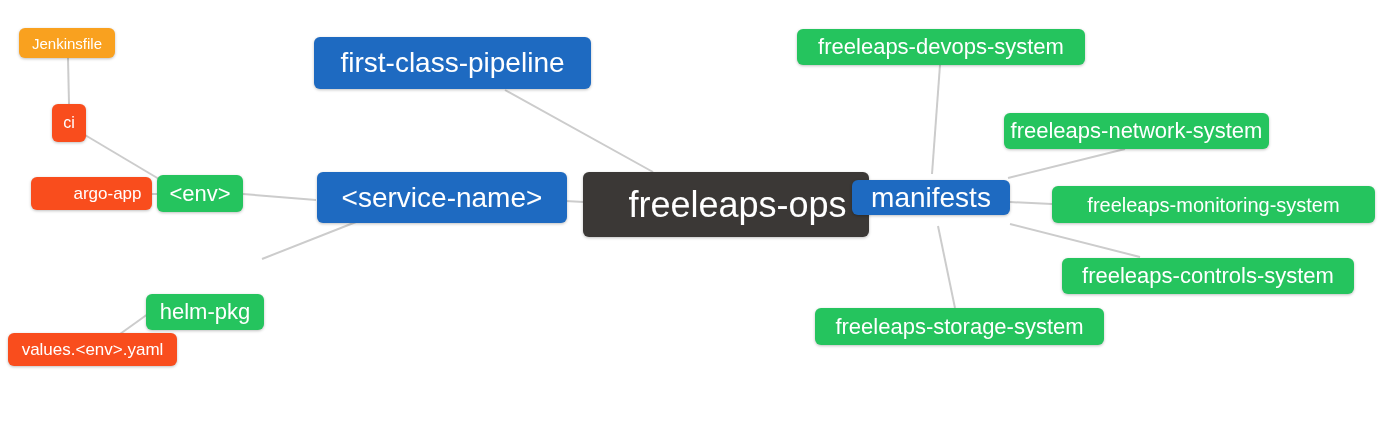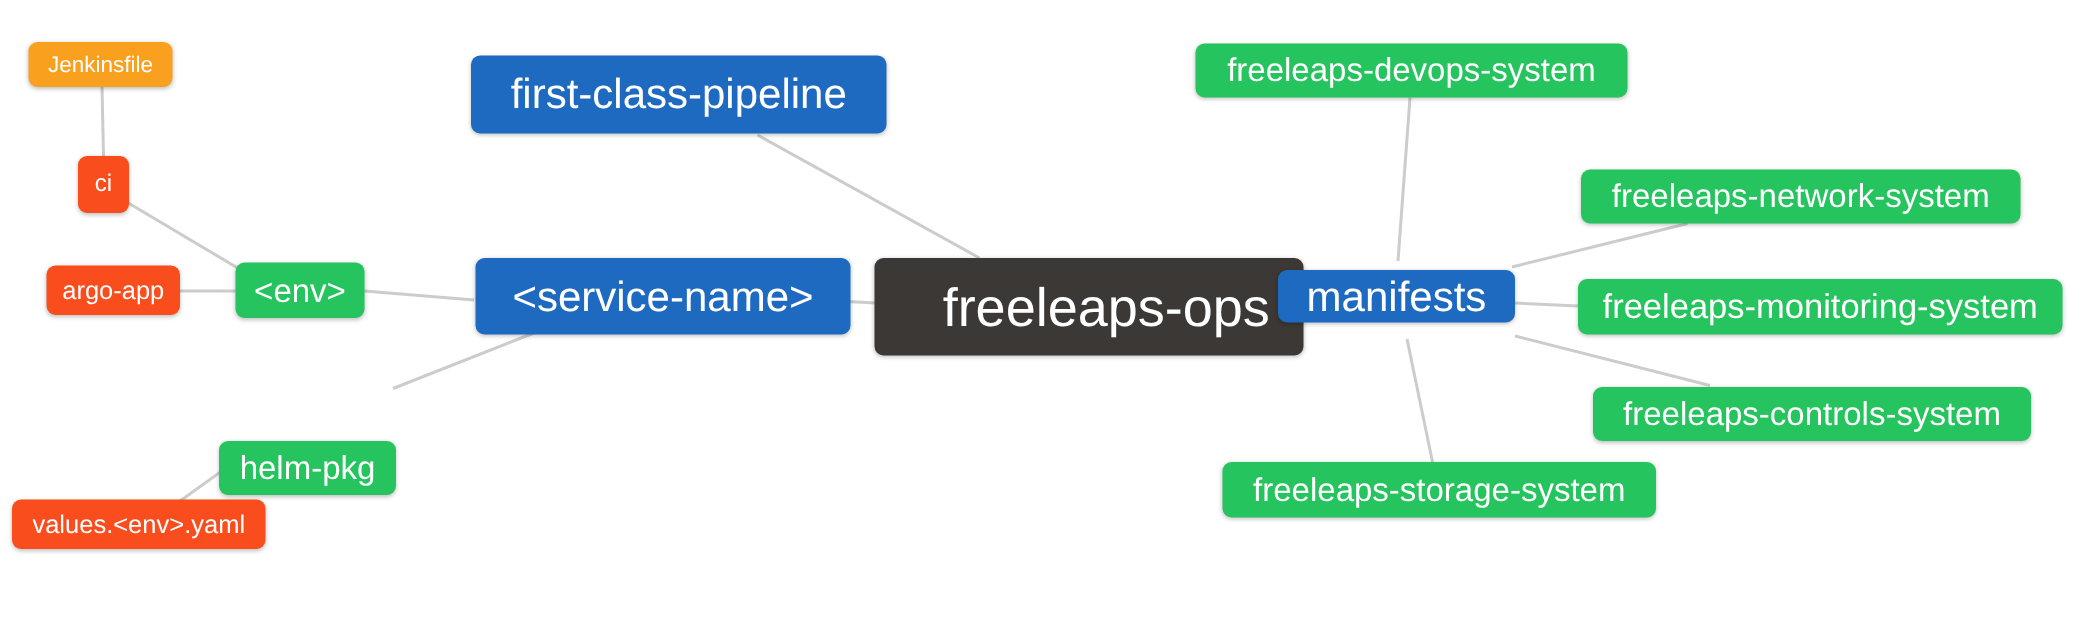--- a/index.html
+++ b/index.html
@@ -46,27 +46,27 @@
     <line x1="846" y1="202" x2="852" y2="201"></line>
     <line x1="940" y1="65" x2="932" y2="174"></line>
     <line x1="1008" y1="178" x2="1125" y2="149"></line>
     <line x1="1010" y1="202" x2="1052" y2="204"></line>
     <line x1="1010" y1="224" x2="1140" y2="257"></line>
     <line x1="938" y1="226" x2="955" y2="308"></line>
   </svg>
 
   <div class="node c-orange" style="left:19px;   top:28px;  width:96px;  height:30px; font-size:15px;">Jenkinsfile</div>
   <div class="node c-red" style="left:52px;   top:104px; width:34px;  height:38px; font-size:16px;">ci</div>
-  <div class="node c-red" style="left:31px;   top:177px; width:89px;  height:33px; font-size:17px;">argo-app</div>
+  <div class="node c-red" style="left:31px;   top:177px; width:89px;  height:33px; font-size:17px;padding-left:32px;">argo-app</div>
   <div class="node c-green" style="left:157px;  top:175px; width:86px;  height:37px; font-size:22px;">&lt;env&gt;</div>
   <div class="node c-green" style="left:146px;  top:259px; width:118px; height:36px; font-size:22px;margin-top:35px;">helm-pkg</div>
   <div class="node c-red" style="left:8px;    top:333px; width:169px; height:33px; font-size:17px;">values.&lt;env&gt;.yaml</div>
   <div class="node c-blue" style="left:314px;  top:37px;  width:277px; height:52px; font-size:28px;">first-class-pipeline</div>
   <div class="node c-blue" style="left:317px;  top:172px; width:250px; height:51px; font-size:28px;">&lt;service-name&gt;</div>
   <div class="node c-dark" style="left:583px;  top:172px; width:263px; height:65px; font-size:36px;">freeleaps-ops</div>
   <div class="node c-blue" style="left:852px;  top:180px; width:158px; height:35px; font-size:28px;">manifests</div>
   <div class="node c-green" style="left:797px;  top:29px;  width:288px; height:36px; font-size:22px;">freeleaps-devops-system</div>
-  <div class="node c-green" style="left:1054px; top:113px; width:293px; height:36px; font-size:22px;">freeleaps-network-system</div>
-  <div class="node c-green" style="left:1052px; top:186px; width:323px; height:37px; font-size:23px;">freeleaps-monitoring-system</div>
+  <div class="node c-green" style="left:1004px; top:113px; width:265px; height:36px; font-size:22px;">freeleaps-network-system</div>
+  <div class="node c-green" style="left:1052px; top:186px; width:323px; height:37px; font-size:20px;">freeleaps-monitoring-system</div>
   <div class="node c-green" style="left:815px;  top:308px; width:289px; height:37px; font-size:22px;">freeleaps-storage-system</div>
   <div class="node c-green" style="left:1062px; top:258px; width:292px; height:36px; font-size:22px;">freeleaps-controls-system</div>
 
 </div>
 
 </body></html>

